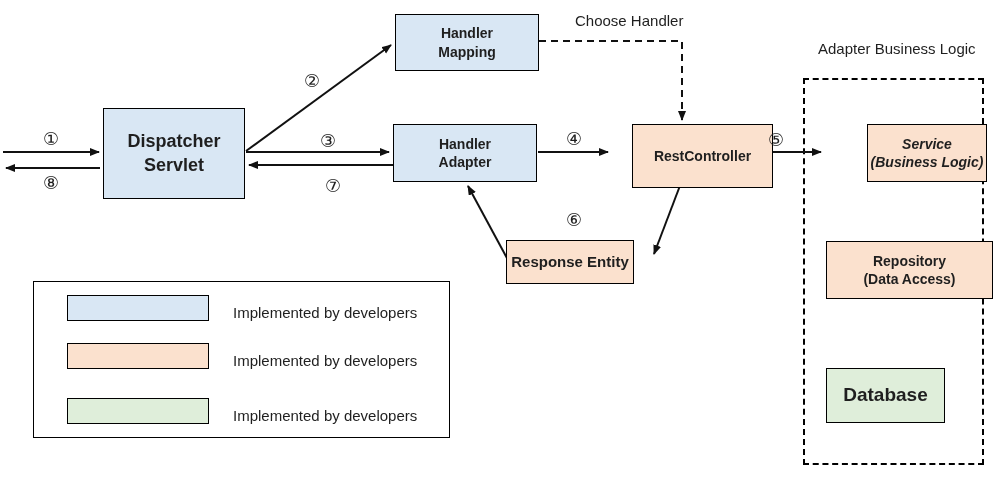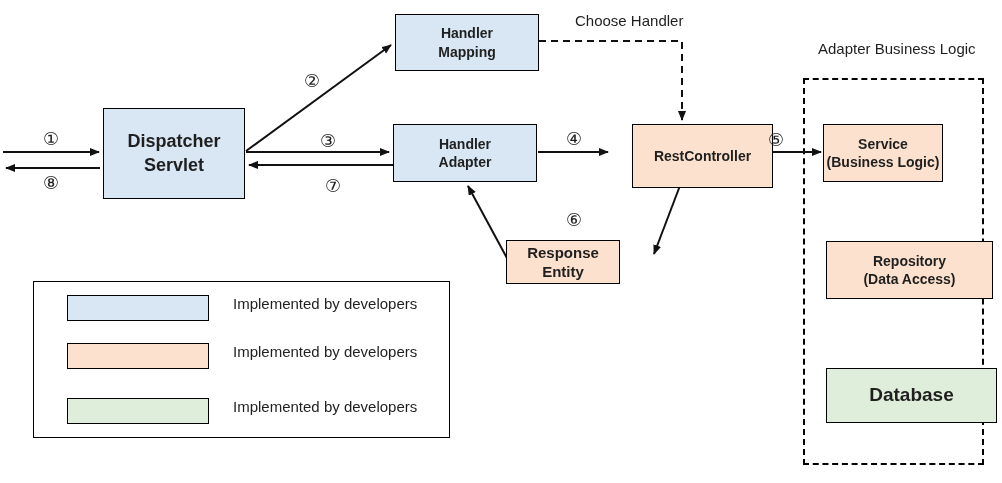--- a/index.html
+++ b/index.html
@@ -21,21 +21,21 @@
   .c-blue{background:var(--blue);}
   .c-peach{background:var(--peach);}
   .c-green{background:var(--green);}
   .step{
     position:absolute;z-index:3;transform:translate(-50%,-50%);
     font-size:18px;color:var(--text);font-family:"DejaVu Sans",sans-serif;
   }
   .annotation{position:absolute;z-index:2;font-size:15px;color:var(--text);white-space:nowrap;}
   .dashed-region{position:absolute;z-index:0;border:2px dashed #000;background:transparent;}
   .legend{position:absolute;z-index:2;border:1.5px solid #000;background:#fff;}
-  .legend-row{position:absolute;left:33px;display:flex;align-items:flex-start;}
+  .legend-row{position:absolute;left:33px;display:flex;align-items:flex-end;}
   .legend-swatch{width:142px;height:26px;border:1px solid #000;flex:0 0 auto;}
   .legend-label{margin-left:24px;font-size:15px;white-space:nowrap;}
 </style>
 </head>
 <body>
 
 <div class="stage">
 
   <svg class="connectors" width="1002" height="483" viewBox="0 0 1002 483">
     <defs>
@@ -61,29 +61,29 @@
 Servlet</div>
 
   <div class="node c-blue" style="left:395px;top:14px;width:144px;height:57px;font-size:14px;">Handler
 Mapping</div>
 
   <div class="node c-blue" style="left:393px;top:124px;width:144px;height:58px;font-size:14px;">Handler
 Adapter</div>
 
   <div class="node c-peach" style="left:632px;top:124px;width:141px;height:64px;font-size:14px;">RestController</div>
 
-  <div class="node c-peach" style="left:506px;top:240px;width:114px;height:44px;font-size:15px;">Response Entity</div>
+  <div class="node c-peach" style="left:506px;top:240px;width:128px;height:44px;font-size:15px;">Response Entity</div>
 
-  <div class="node c-peach" style="left:823px;top:124px;width:120px;height:58px;font-size:14px;">Service
+  <div class="node c-peach" style="left:867px;top:124px;width:120px;height:58px;font-size:14px;font-style:italic;">Service
 (Business Logic)</div>
 
   <div class="node c-peach" style="left:826px;top:241px;width:167px;height:58px;font-size:14px;">Repository
 (Data Access)</div>
 
-  <div class="node c-green" style="left:826px;top:368px;width:171px;height:55px;font-size:19px;">Database</div>
+  <div class="node c-green" style="left:826px;top:368px;width:119px;height:55px;font-size:19px;">Database</div>
 
   <div class="annotation" style="left:575px;top:12px;">Choose Handler</div>
   <div class="annotation" style="left:818px;top:40px;">Adapter Business Logic</div>
 
   <span class="step" style="left:51px;top:138px;">①</span>
   <span class="step" style="left:312px;top:80px;">②</span>
   <span class="step" style="left:328px;top:140px;">③</span>
   <span class="step" style="left:574px;top:138px;">④</span>
   <span class="step" style="left:776px;top:139px;">⑤</span>
   <span class="step" style="left:574px;top:219px;">⑥</span>

